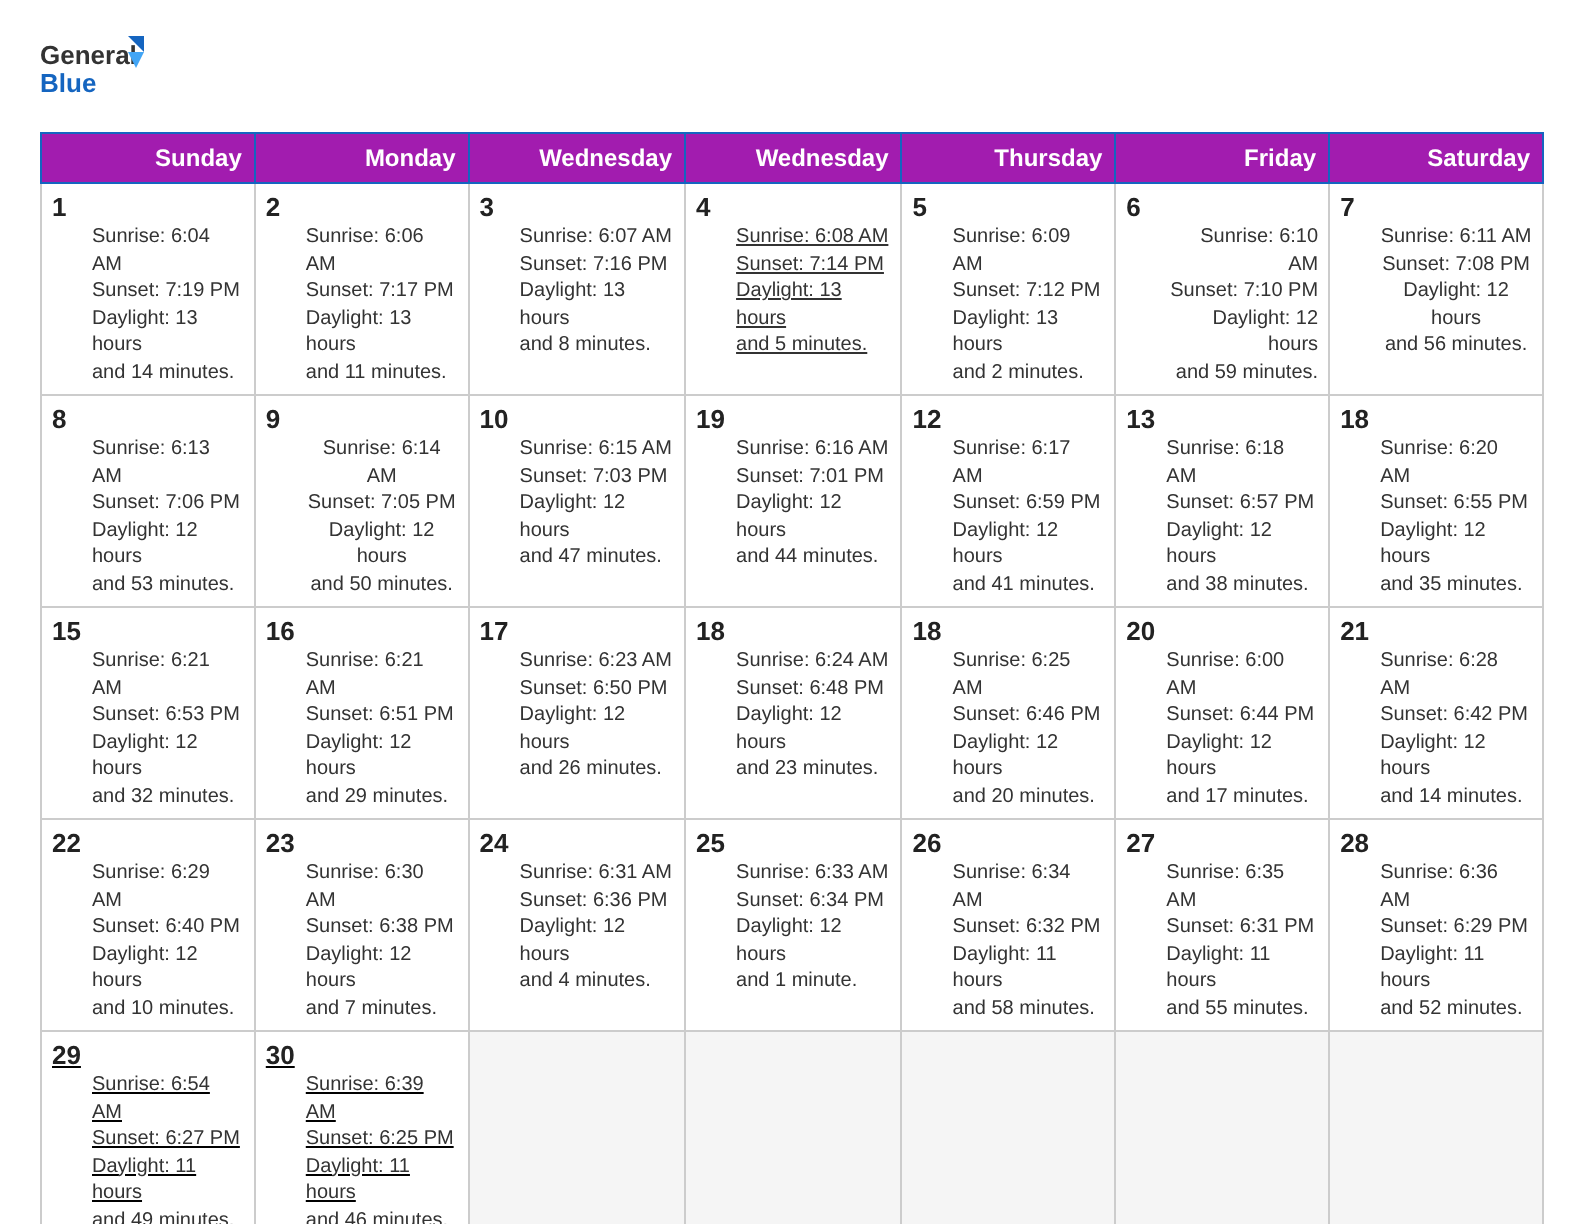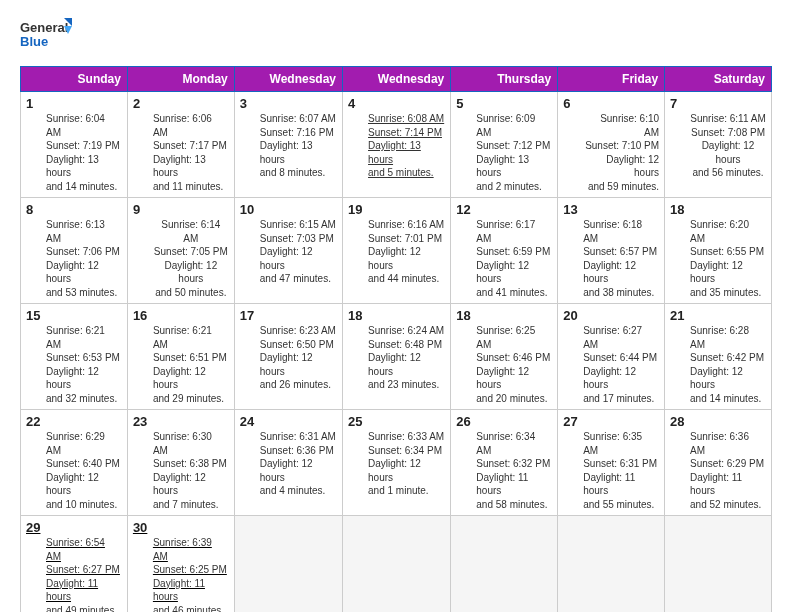--- a/index.html
+++ b/index.html
@@ -246,21 +246,21 @@
           </td>
           <td>
             <span class="day-num">18</span>
             <div class="day-info" style="white-space: pre-line;">Sunrise: 6:25 AM
 Sunset: 6:46 PM
 Daylight: 12 hours
 and 20 minutes.</div>
           </td>
           <td>
             <span class="day-num">20</span>
-            <div class="day-info" style="white-space: pre-line;">Sunrise: 6:27 AM
+            <div class="day-info" style="white-space: pre-line;">Sunrise: 6:00 AM
 Sunset: 6:44 PM
 Daylight: 12 hours
 and 17 minutes.</div>
           </td>
           <td>
             <span class="day-num">21</span>
             <div class="day-info" style="white-space: pre-line;">Sunrise: 6:28 AM
 Sunset: 6:42 PM
 Daylight: 12 hours
 and 14 minutes.</div>

